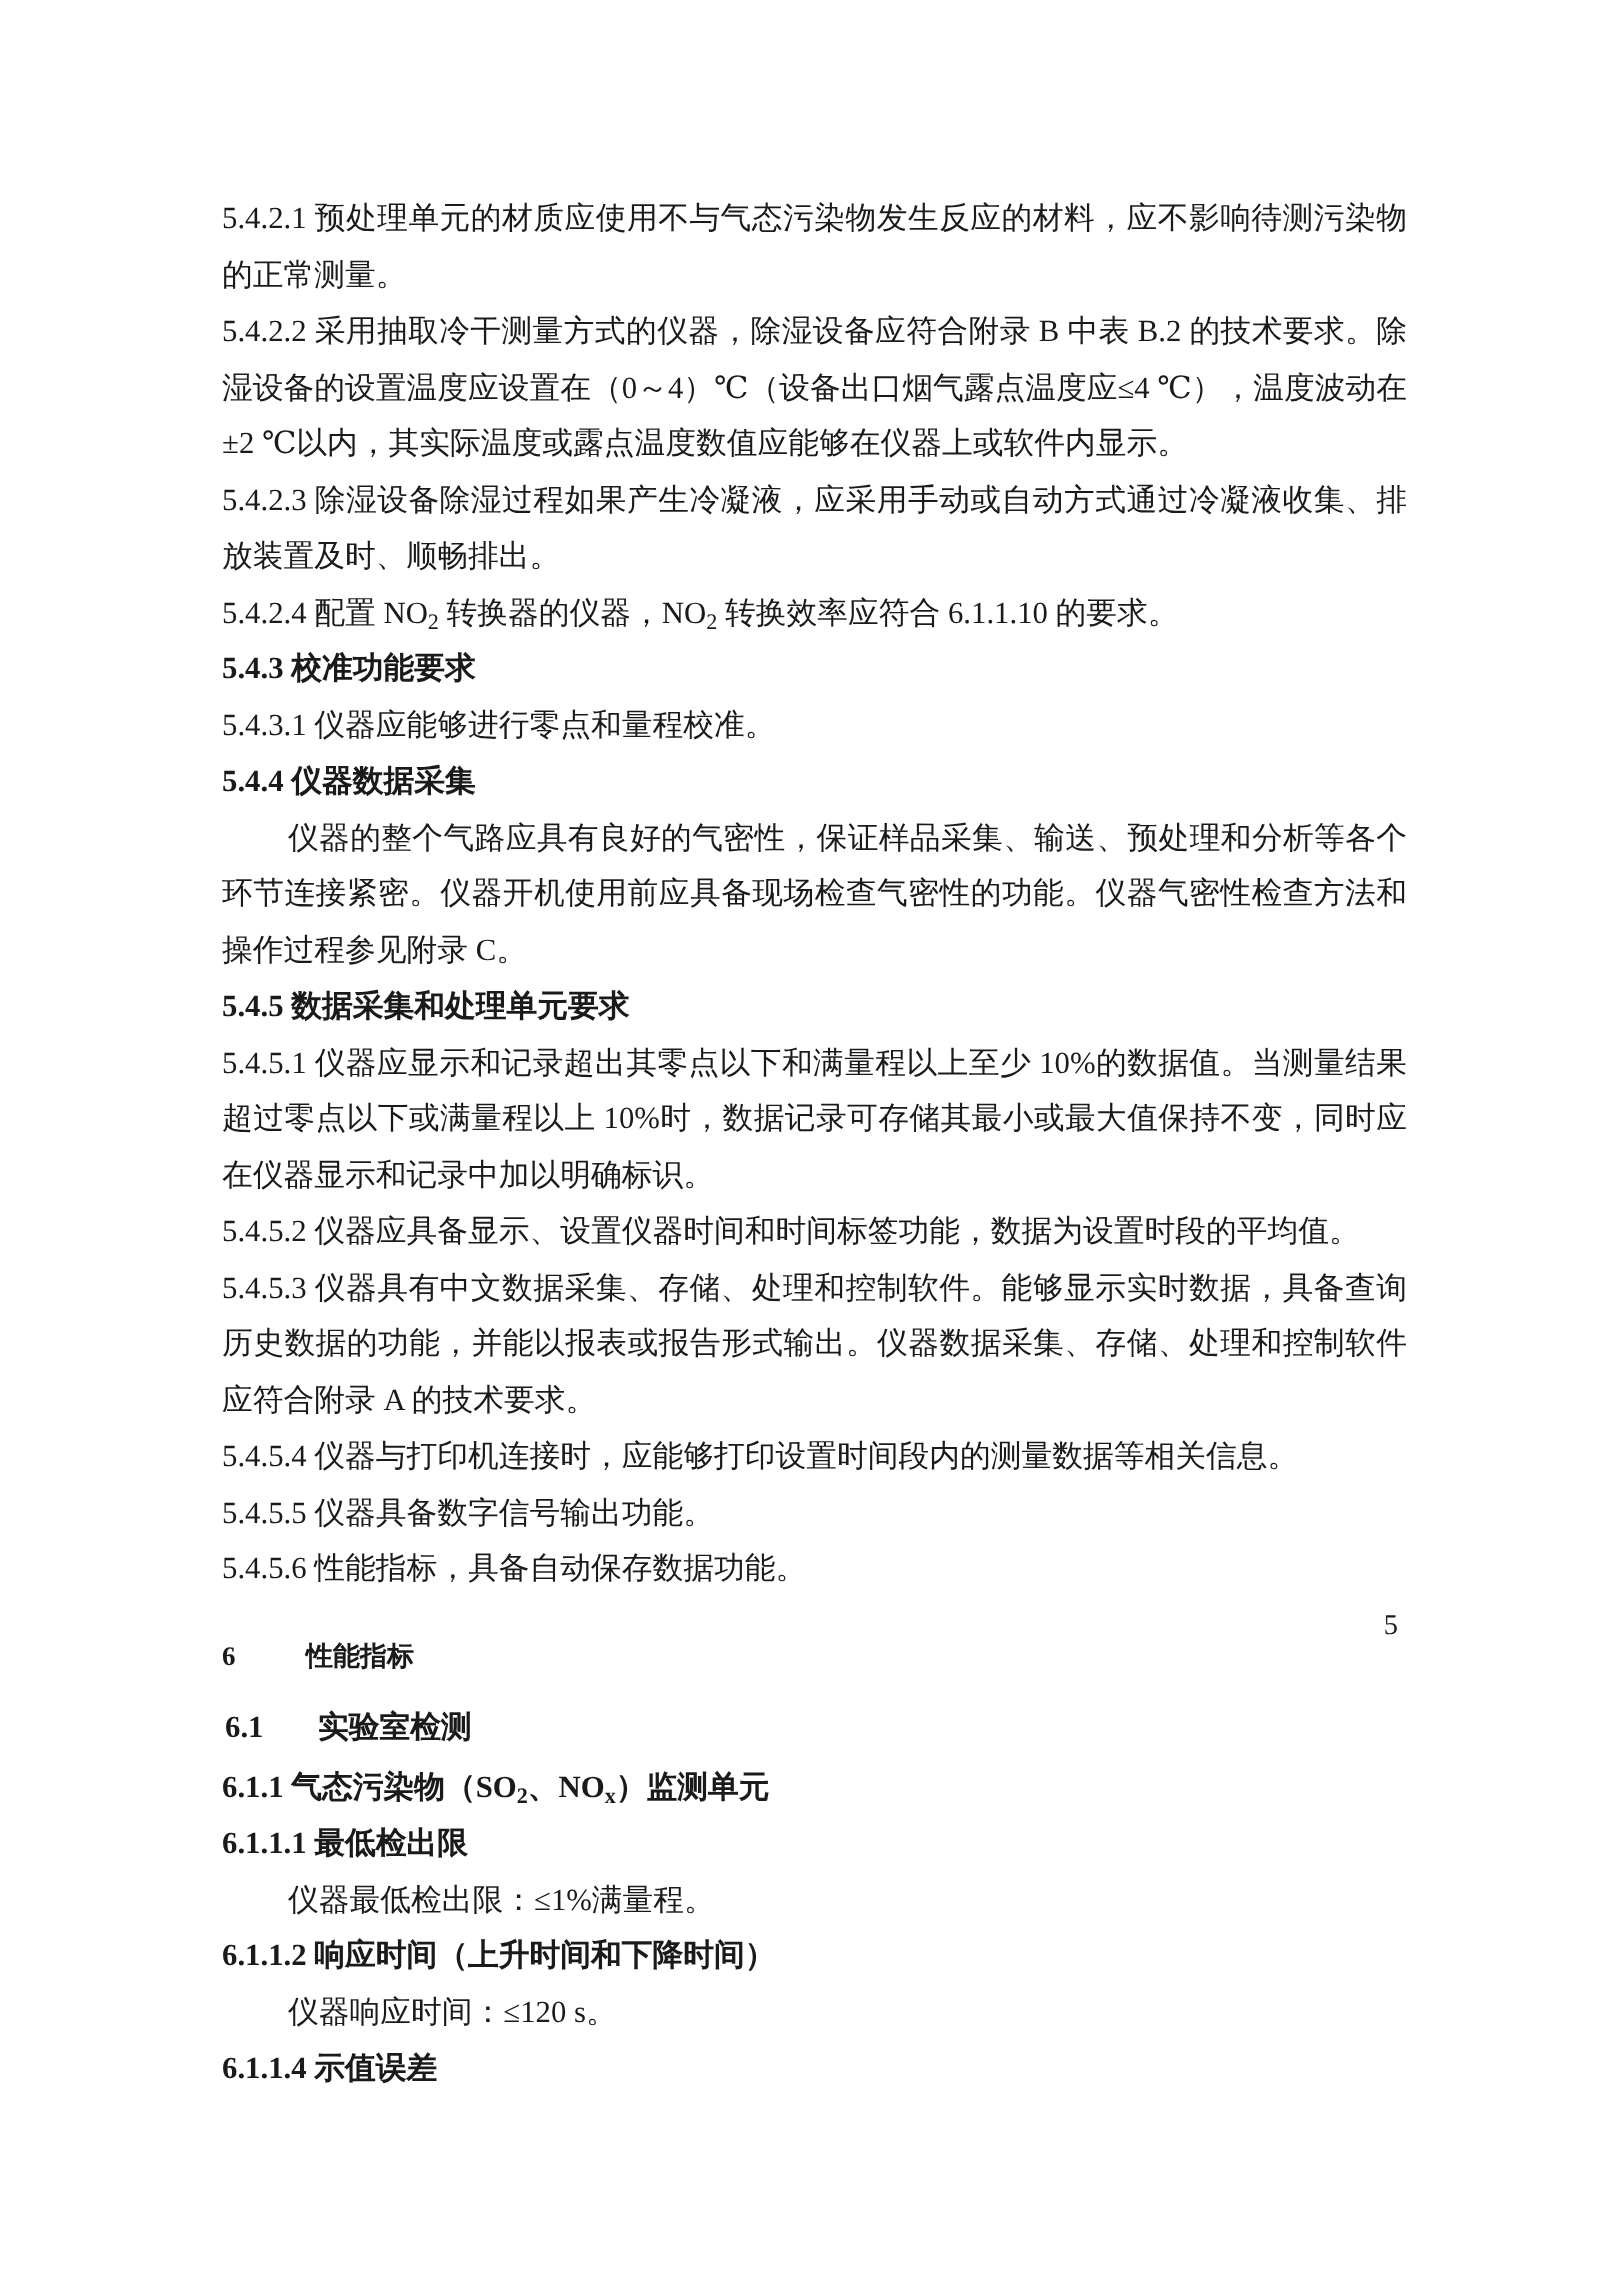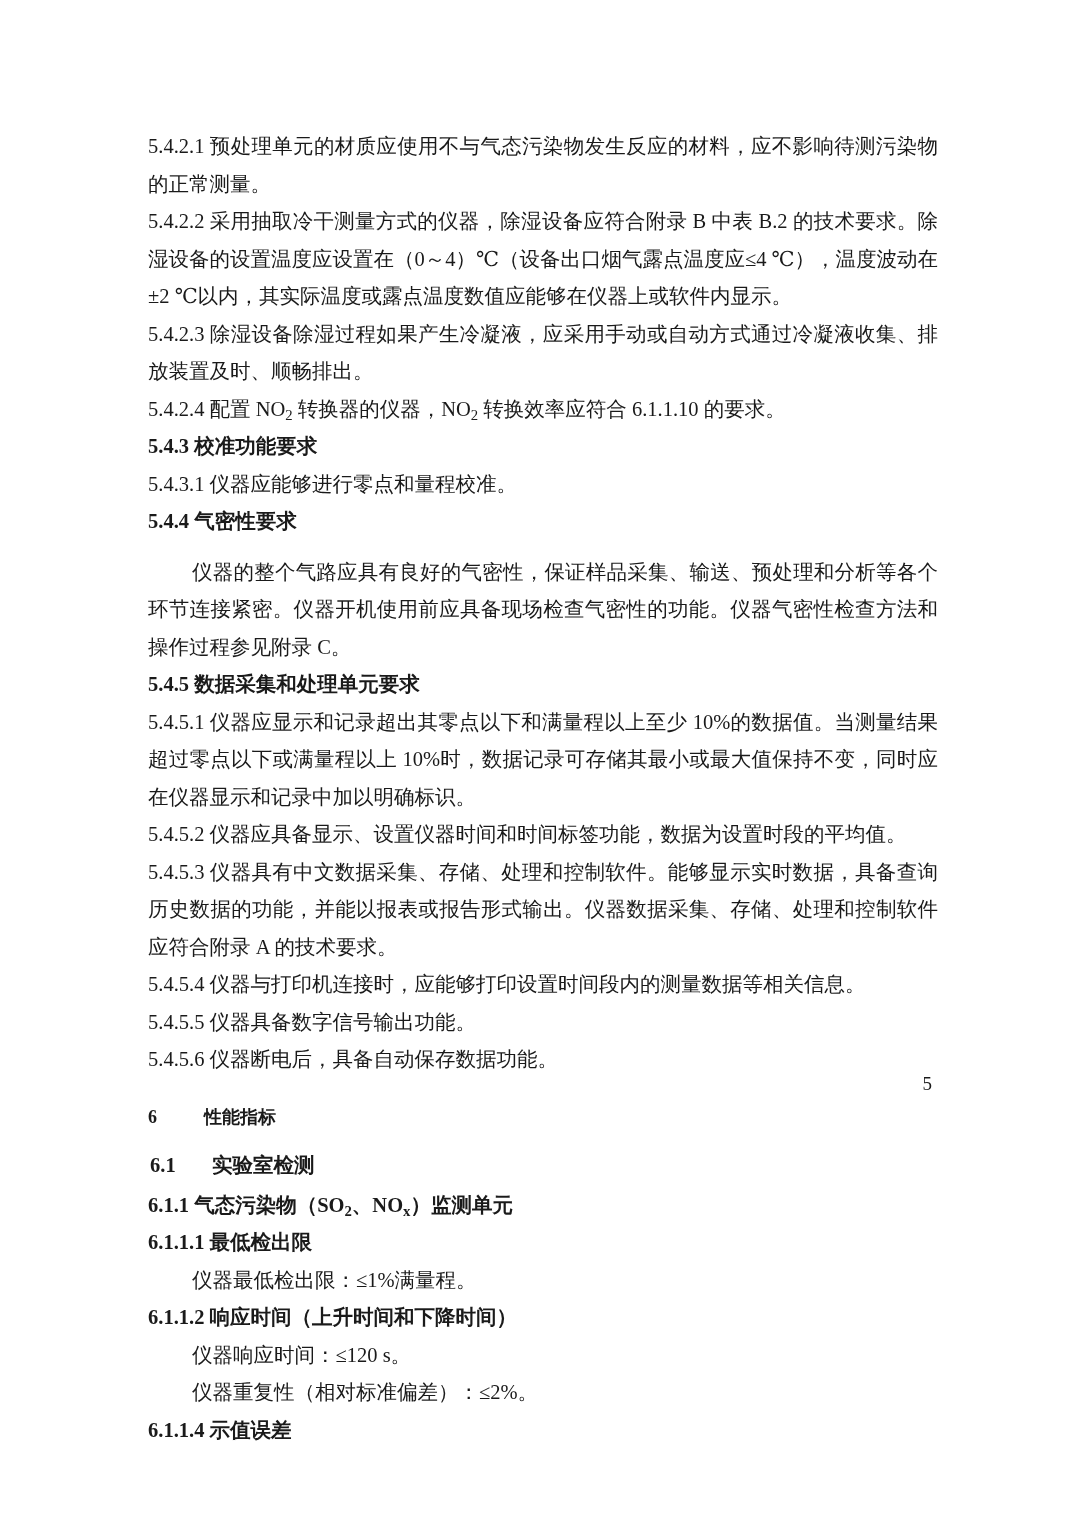--- a/index.html
+++ b/index.html
@@ -32,21 +32,20 @@
     font-size: 20.5px;
     line-height: 37.5px;
     text-align: justify;
     text-justify: inter-ideograph;
   }
   .para {
     margin-bottom: 0px;
   }
   .indent2 {
     text-indent: 44px;
-    margin-top: 13px;
   }
   .heading {
     font-weight: bold;
     font-size: 20.5px;
     line-height: 37.5px;
     margin: 0;
   }
   .sub {
     font-size: 0.72em;
     vertical-align: -0.28em;
@@ -109,47 +108,46 @@
   <div class="doc-body">
 
     <p class="para">5.4.2.1 预处理单元的材质应使用不与气态污染物发生反应的材料，应不影响待测污染物的正常测量。</p>
     <p class="para">5.4.2.2 采用抽取冷干测量方式的仪器，除湿设备应符合附录 B 中表 B.2 的技术要求。除湿设备的设置温度应设置在（0～4）℃（设备出口烟气露点温度应≤4 ℃），温度波动在±2 ℃以内，其实际温度或露点温度数值应能够在仪器上或软件内显示。</p>
     <p class="para">5.4.2.3 除湿设备除湿过程如果产生冷凝液，应采用手动或自动方式通过冷凝液收集、排放装置及时、顺畅排出。</p>
     <p class="para">5.4.2.4 配置 NO<span class="sub">2</span> 转换器的仪器，NO<span class="sub">2</span> 转换效率应符合 6.1.1.10 的要求。</p>
 
     <p class="heading">5.4.3 校准功能要求</p>
     <p class="para">5.4.3.1 仪器应能够进行零点和量程校准。</p>
 
-    <p class="heading">5.4.4 气密性要求</p>
+    <p class="heading">5.4.4 仪器数据采集</p>
     <p class="para indent2">仪器的整个气路应具有良好的气密性，保证样品采集、输送、预处理和分析等各个环节连接紧密。仪器开机使用前应具备现场检查气密性的功能。仪器气密性检查方法和操作过程参见附录 C。</p>
 
     <p class="heading">5.4.5 数据采集和处理单元要求</p>
     <p class="para">5.4.5.1 仪器应显示和记录超出其零点以下和满量程以上至少 10%的数据值。当测量结果超过零点以下或满量程以上 10%时，数据记录可存储其最小或最大值保持不变，同时应在仪器显示和记录中加以明确标识。</p>
     <p class="para">5.4.5.2 仪器应具备显示、设置仪器时间和时间标签功能，数据为设置时段的平均值。</p>
     <p class="para">5.4.5.3 仪器具有中文数据采集、存储、处理和控制软件。能够显示实时数据，具备查询历史数据的功能，并能以报表或报告形式输出。仪器数据采集、存储、处理和控制软件应符合附录 A 的技术要求。</p>
     <p class="para">5.4.5.4 仪器与打印机连接时，应能够打印设置时间段内的测量数据等相关信息。</p>
     <p class="para">5.4.5.5 仪器具备数字信号输出功能。</p>
-    <p class="para">5.4.5.6 仪器断电后，具备自动保存数据功能。</p>
+    <p class="para">5.4.5.6 性能指标，具备自动保存数据功能。</p>
 
     <div class="gap-md"></div>
 
     <p class="section-title"><span class="num">6</span><span>性能指标</span></p>
 
     <div class="gap-sm"></div>
 
     <p class="level2-title"><span class="num">6.1</span><span>实验室检测</span></p>
 
     <p class="level3-title">6.1.1 气态污染物（SO<span class="sub">2</span>、NO<span class="sub">x</span>）监测单元</p>
 
     <p class="level4-title">6.1.1.1 最低检出限</p>
     <p class="body-indent">仪器最低检出限：≤1%满量程。</p>
 
     <p class="level4-title">6.1.1.2 响应时间（上升时间和下降时间）</p>
     <p class="body-indent">仪器响应时间：≤120 s。</p>
 
-    <p class="body-indent">仪器重复性（相对标准偏差）：≤2%。</p>
 
     <p class="level4-title">6.1.1.4 示值误差</p>
 
   </div>
 
   <div class="page-number">5</div>
 </div>
 
 </body></html>

